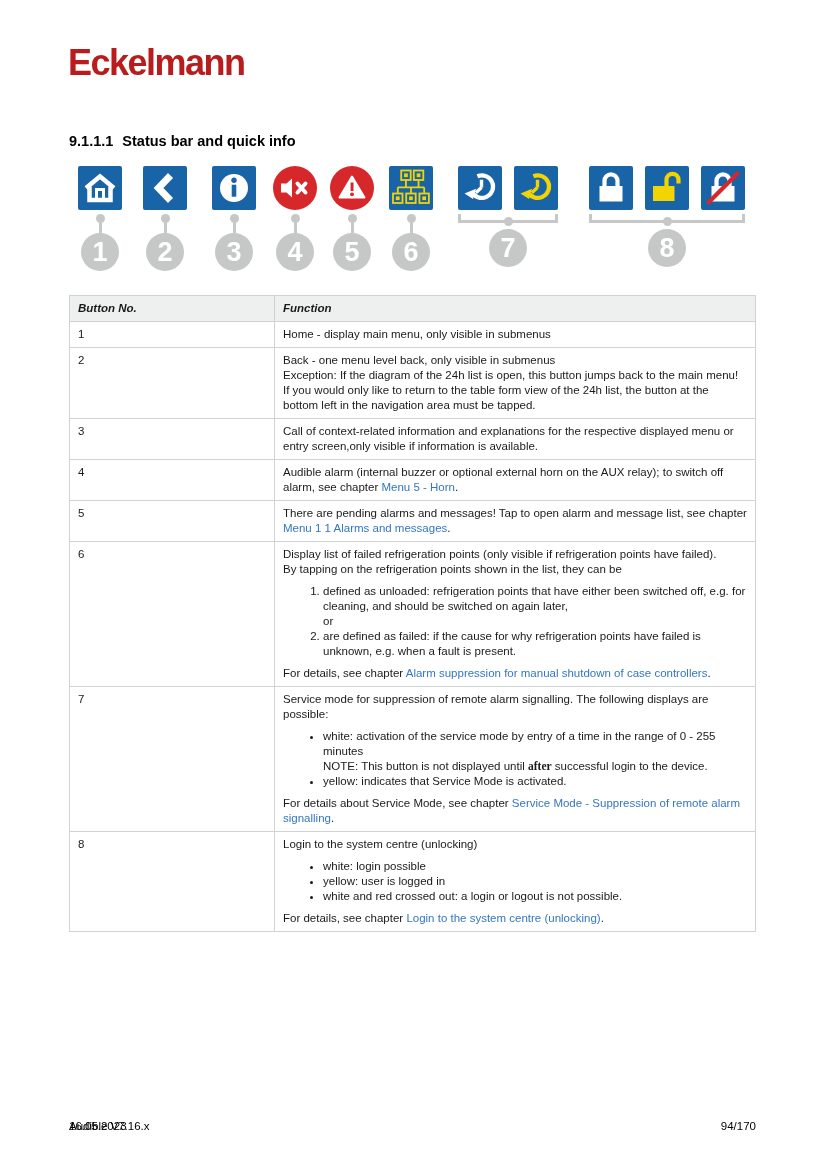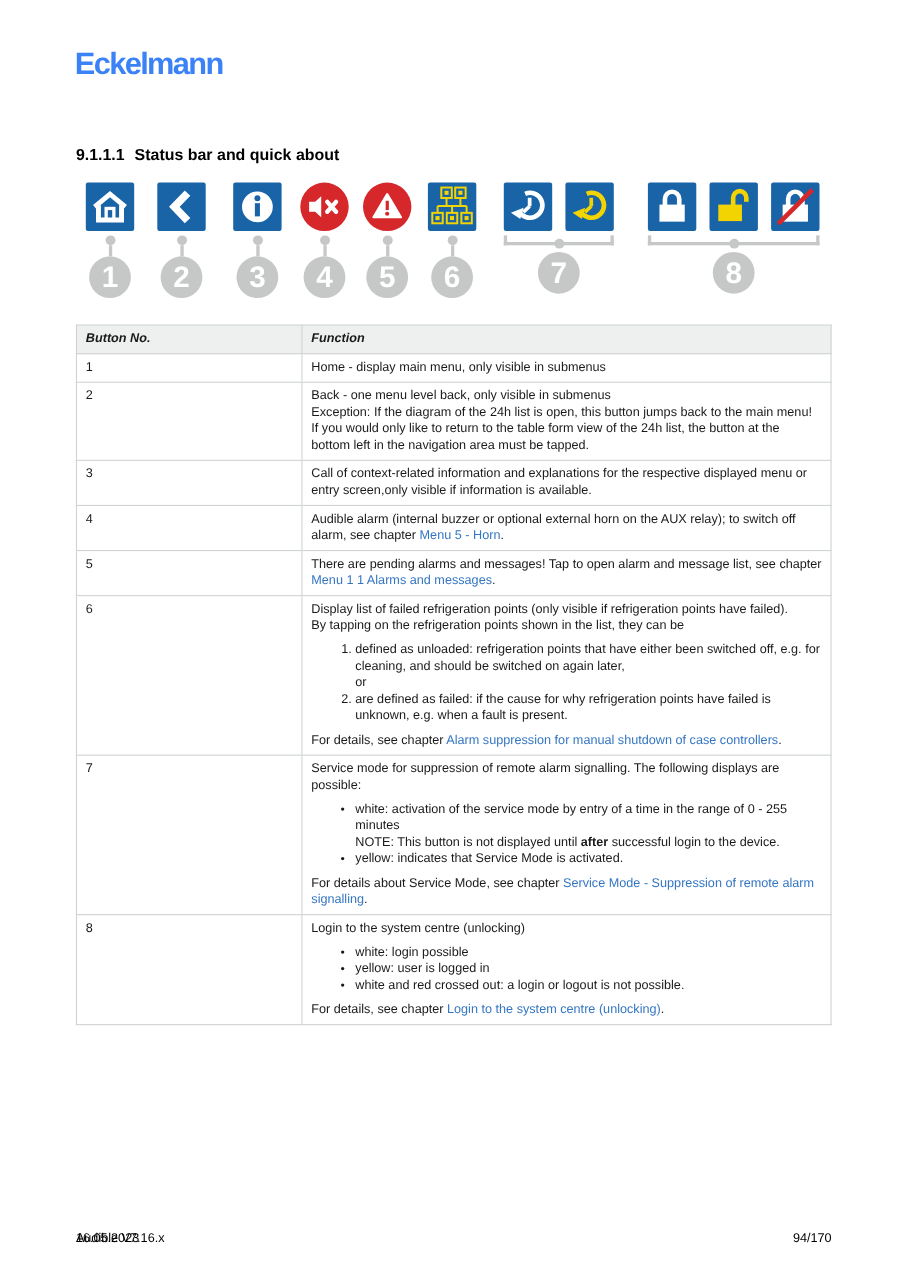--- a/index.html
+++ b/index.html
@@ -1,22 +1,22 @@
 <!DOCTYPE html>
 <html><head>
 <meta charset="utf-8">
 <style>
   * { margin:0; padding:0; box-sizing:border-box; }
   html,body { width:827px; height:1169px; background:#ffffff;
     font-family:"Liberation Sans", sans-serif; color:#1a1a1a; overflow:hidden; }
   .page { position:relative; width:827px; height:1169px; }
 
   
-  .logo { position:absolute; left:68px; top:42px; font-size:28px; font-weight:bold;
-    color:#3b82f6; letter-spacing:-1.5px; }
+  .logo { position:absolute; left:68px; top:42px; font-size:36px; font-weight:bold;
+    color:#b91c1c; letter-spacing:-1.5px; }
   .heading { position:absolute; left:69px; top:133px; font-size:14.5px; font-weight:bold; color:#000; }
   .heading .hnum { margin-right:9px;margin-top:36px; }
 
   
   .legend { position:absolute; left:69px; top:166px; display:flex; align-items:flex-start; }
   .unit { display:flex; flex-direction:column; }
   .icons-row { display:flex; gap:12px; }
   .tile { width:44px; height:44px; background:#1963a7; border-radius:2px;
     display:flex; align-items:center; justify-content:center; }
   .circle-tile { width:44px; height:44px; background:#d6272b; border-radius:50%;
@@ -37,37 +37,37 @@
   .func-table { position:absolute; left:69px; top:295px; width:687px;
     border-collapse:collapse; font-size:11.5px; }
   .func-table th, .func-table td { border:1px solid #cfd3d4; text-align:left;
     vertical-align:top; padding:5px 8px; line-height:15px; }
   .func-table th { background:#eeefef; font-weight:bold; height:25px;font-style:italic; }
   .col-no { width:205px; }
   .cellp { margin:0; }
   .celllist { margin:7px 0; padding-left:40px; }
   .celllist li { margin:0; }
   a.doclink { color:#3476c2; text-decoration:none; cursor:pointer; }
-  strong { font-weight:bold; }
+  strong { font-weight:bold;font-family:Liberation Serif, serif; }
 
   
   .footer { position:absolute; left:69px; top:1120px; width:687px; font-size:11.5px; color:#000; }
   .footer .f-left { position:absolute; left:0; }
   .footer .f-center { position:absolute; left:0; width:687px; text-align:left; }
   .footer .f-right { position:absolute; right:0;text-align:right; }
 </style>
 </head>
 <body>
 
 <div class="page">
 
   <div class="logo">Eckelmann</div>
 
   <div class="heading">
-    <span class="hnum">9.1.1.1</span><span>Status bar and quick about</span>
+    <span class="hnum">9.1.1.1</span><span>Status bar and quick info</span>
   </div>
 
   <div class="legend">
 
     <div class="unit" style="margin-left:9px">
       <div class="tile">
         <svg width="44" height="44" viewBox="0 0 44 44">
           <path d="M8 22 L22 10.5 L36 22" stroke="#ffffff" stroke-width="4.5" fill="none"></path>
           <path d="M11.5 20.5 V34 H32.5 V20.5" stroke="#ffffff" stroke-width="4.5" fill="none"></path>
           <rect x="18.5" y="23.5" width="7" height="10.5" fill="none" stroke="#ffffff" stroke-width="3"></rect>

